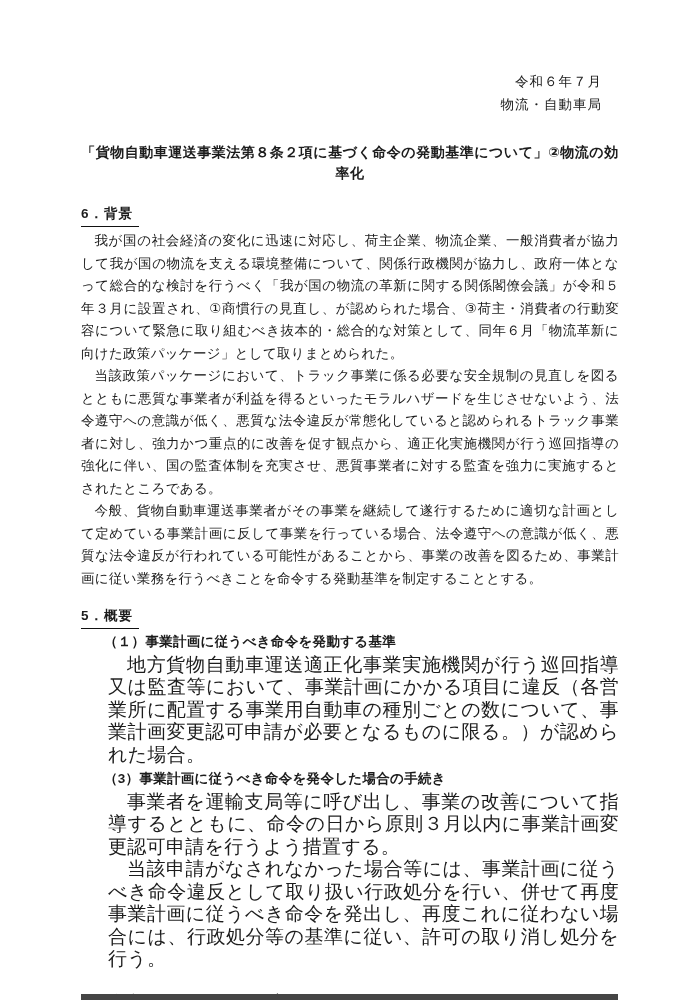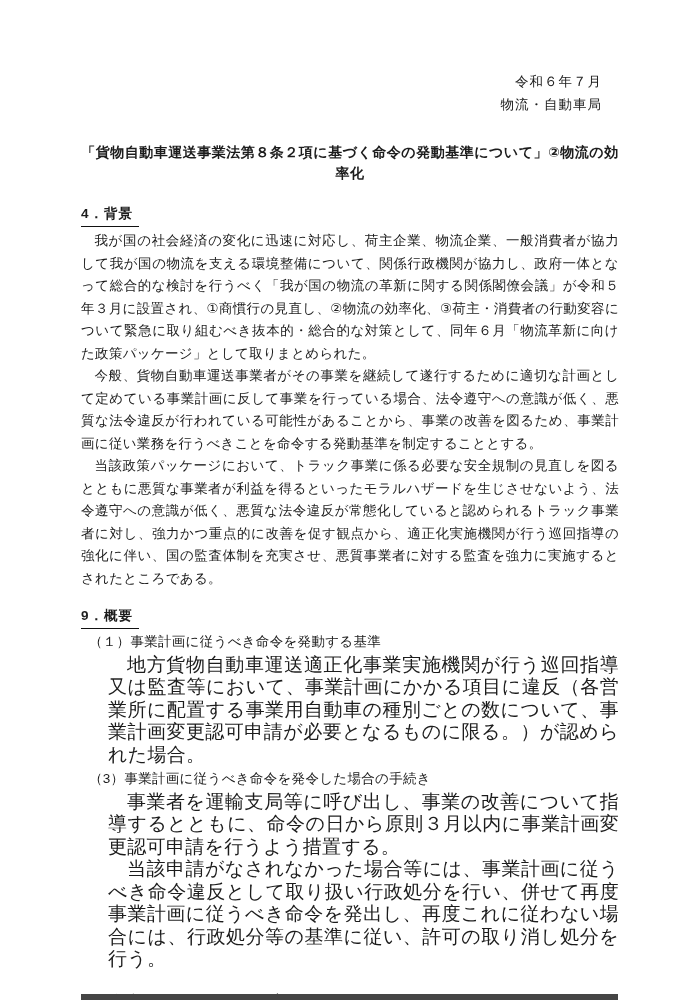--- a/index.html
+++ b/index.html
@@ -50,23 +50,23 @@
     font-size: 13.5px;
     line-height: 22.5px;
     text-align: justify;
     text-indent: 1em;
     letter-spacing: 0.3px;
     word-break: break-all;
   }
   .sec1-body { margin-top: 3px; }
   .item-title {
     margin-top: 2px;
-    margin-left: 8px;
+    margin-left: 23px;
     font-size: 13.5px;
-    font-weight: normal;
+    font-weight: bold;
     line-height: 22.5px;
     letter-spacing: 0.3px;
   }
   .item-body {
     margin-left: 27px;
     font-size: 19px;
     line-height: 22.5px;
     text-align: justify;
     text-indent: 1em;
     letter-spacing: 0.3px;
@@ -95,28 +95,28 @@
   <div class="content">
 
     <div class="doc-header">
       <div>令和６年７月</div>
       <div>物流・自動車局</div>
     </div>
 
     <div class="doc-title">「貨物自動車運送事業法第８条２項に基づく命令の発動基準について」②物流の効率化</div>
 
     <div class="section-heading sec1-heading">
-      <span class="u">4．背景</span>
+      <span class="u">6．背景</span>
     </div>
-    <div class="body-para sec1-body">我が国の社会経済の変化に迅速に対応し、荷主企業、物流企業、一般消費者が協力して我が国の物流を支える環境整備について、関係行政機関が協力し、政府一体となって総合的な検討を行うべく「我が国の物流の革新に関する関係閣僚会議」が令和５年３月に設置され、①商慣行の見直し、②物流の効率化、③荷主・消費者の行動変容について緊急に取り組むべき抜本的・総合的な対策として、同年６月「物流革新に向けた政策パッケージ」として取りまとめられた。</div>
+    <div class="body-para sec1-body">我が国の社会経済の変化に迅速に対応し、荷主企業、物流企業、一般消費者が協力して我が国の物流を支える環境整備について、関係行政機関が協力し、政府一体となって総合的な検討を行うべく「我が国の物流の革新に関する関係閣僚会議」が令和５年３月に設置され、①商慣行の見直し、が認められた場合、③荷主・消費者の行動変容について緊急に取り組むべき抜本的・総合的な対策として、同年６月「物流革新に向けた政策パッケージ」として取りまとめられた。</div>
+    <div class="body-para">当該政策パッケージにおいて、トラック事業に係る必要な安全規制の見直しを図るとともに悪質な事業者が利益を得るといったモラルハザードを生じさせないよう、法令遵守への意識が低く、悪質な法令違反が常態化していると認められるトラック事業者に対し、強力かつ重点的に改善を促す観点から、適正化実施機関が行う巡回指導の強化に伴い、国の監査体制を充実させ、悪質事業者に対する監査を強力に実施するとされたところである。</div>
     <div class="body-para">今般、貨物自動車運送事業者がその事業を継続して遂行するために適切な計画として定めている事業計画に反して事業を行っている場合、法令遵守への意識が低く、悪質な法令違反が行われている可能性があることから、事業の改善を図るため、事業計画に従い業務を行うべきことを命令する発動基準を制定することとする。</div>
-    <div class="body-para">当該政策パッケージにおいて、トラック事業に係る必要な安全規制の見直しを図るとともに悪質な事業者が利益を得るといったモラルハザードを生じさせないよう、法令遵守への意識が低く、悪質な法令違反が常態化していると認められるトラック事業者に対し、強力かつ重点的に改善を促す観点から、適正化実施機関が行う巡回指導の強化に伴い、国の監査体制を充実させ、悪質事業者に対する監査を強力に実施するとされたところである。</div>
 
     <div class="section-heading sec2-heading">
-      <span class="u">9．概要</span>
+      <span class="u">5．概要</span>
     </div>
     <div class="item-title">（１）事業計画に従うべき命令を発動する基準</div>
     <div class="item-body">地方貨物自動車運送適正化事業実施機関が行う巡回指導又は監査等において、事業計画にかかる項目に違反（各営業所に配置する事業用自動車の種別ごとの数について、事業計画変更認可申請が必要となるものに限る。）が認められた場合。</div>
     <div class="item-title">（3）事業計画に従うべき命令を発令した場合の手続き</div>
     <div class="item-body">事業者を運輸支局等に呼び出し、事業の改善について指導するとともに、命令の日から原則３月以内に事業計画変更認可申請を行うよう措置する。</div>
     <div class="item-body">当該申請がなされなかった場合等には、事業計画に従うべき命令違反として取り扱い行政処分を行い、併せて再度事業計画に従うべき命令を発出し、再度これに従わない場合には、行政処分等の基準に従い、許可の取り消し処分を行う。</div>
 
     <div class="section-heading sec3-heading">
       <span class="u">３．今後のスケジュール（予定）</span>
     </div>

